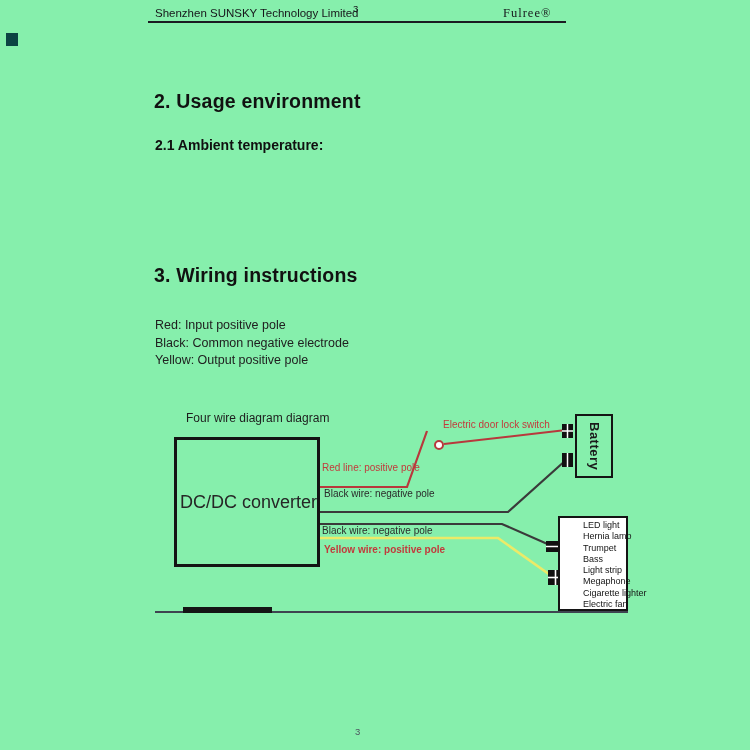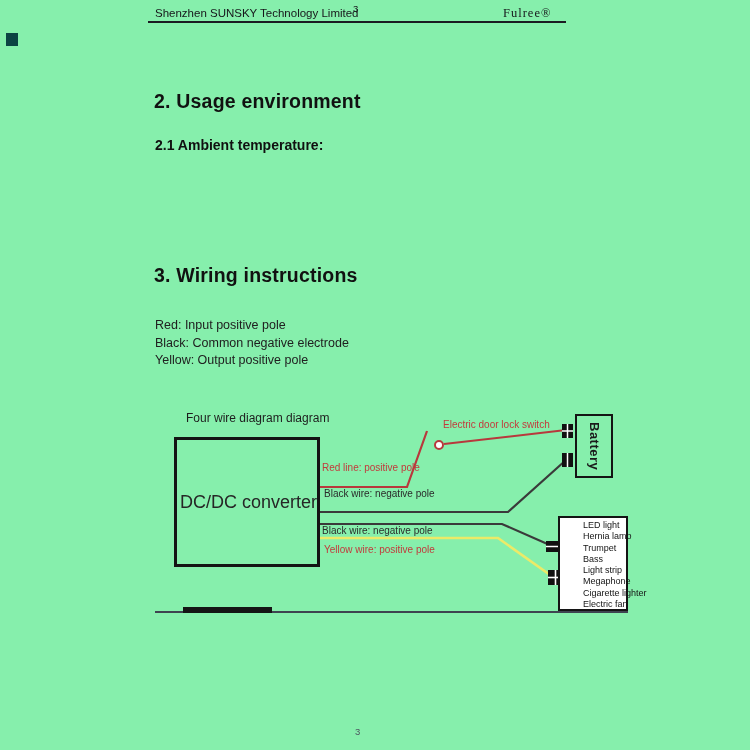--- a/index.html
+++ b/index.html
@@ -32,21 +32,21 @@
     letter-spacing:0.5px;color:#1a1a1a;}
   .loadbox{left:558px;top:516px;width:70px;height:95px;border:2px solid #141414;box-sizing:border-box;
     background:#fff;padding:2px 0 0 3px;}
   .loadbox div{font-size:9px;line-height:11.3px;color:#141414;white-space:nowrap;padding-left:20px;}
   .wire-label{font-size:10px;}
   .lbl-red{color:#c23a3c;}
   .lbl-dark{color:#2a2a2a;}
   .lbl-red-wire{left:322px;top:462px;}
   .lbl-black1{left:324px;top:488px;}
   .lbl-black2{left:322px;top:525px;}
-  .lbl-yellow{left:324px;top:544px;}
+  .lbl-yellow{left:324px;top:544px;font-weight:bold;}
   .lbl-switch{left:443px;top:419px;}
   .footer-page{left:355px;top:726px;font-size:9.5px;color:#4d5560;}
   svg.wires{position:absolute;left:0;top:0;pointer-events:none;}
 </style>
 </head>
 <body>
 
 <div class="page">
 
   <span class="abs company">Shenzhen SUNSKY Technology Limited</span>

